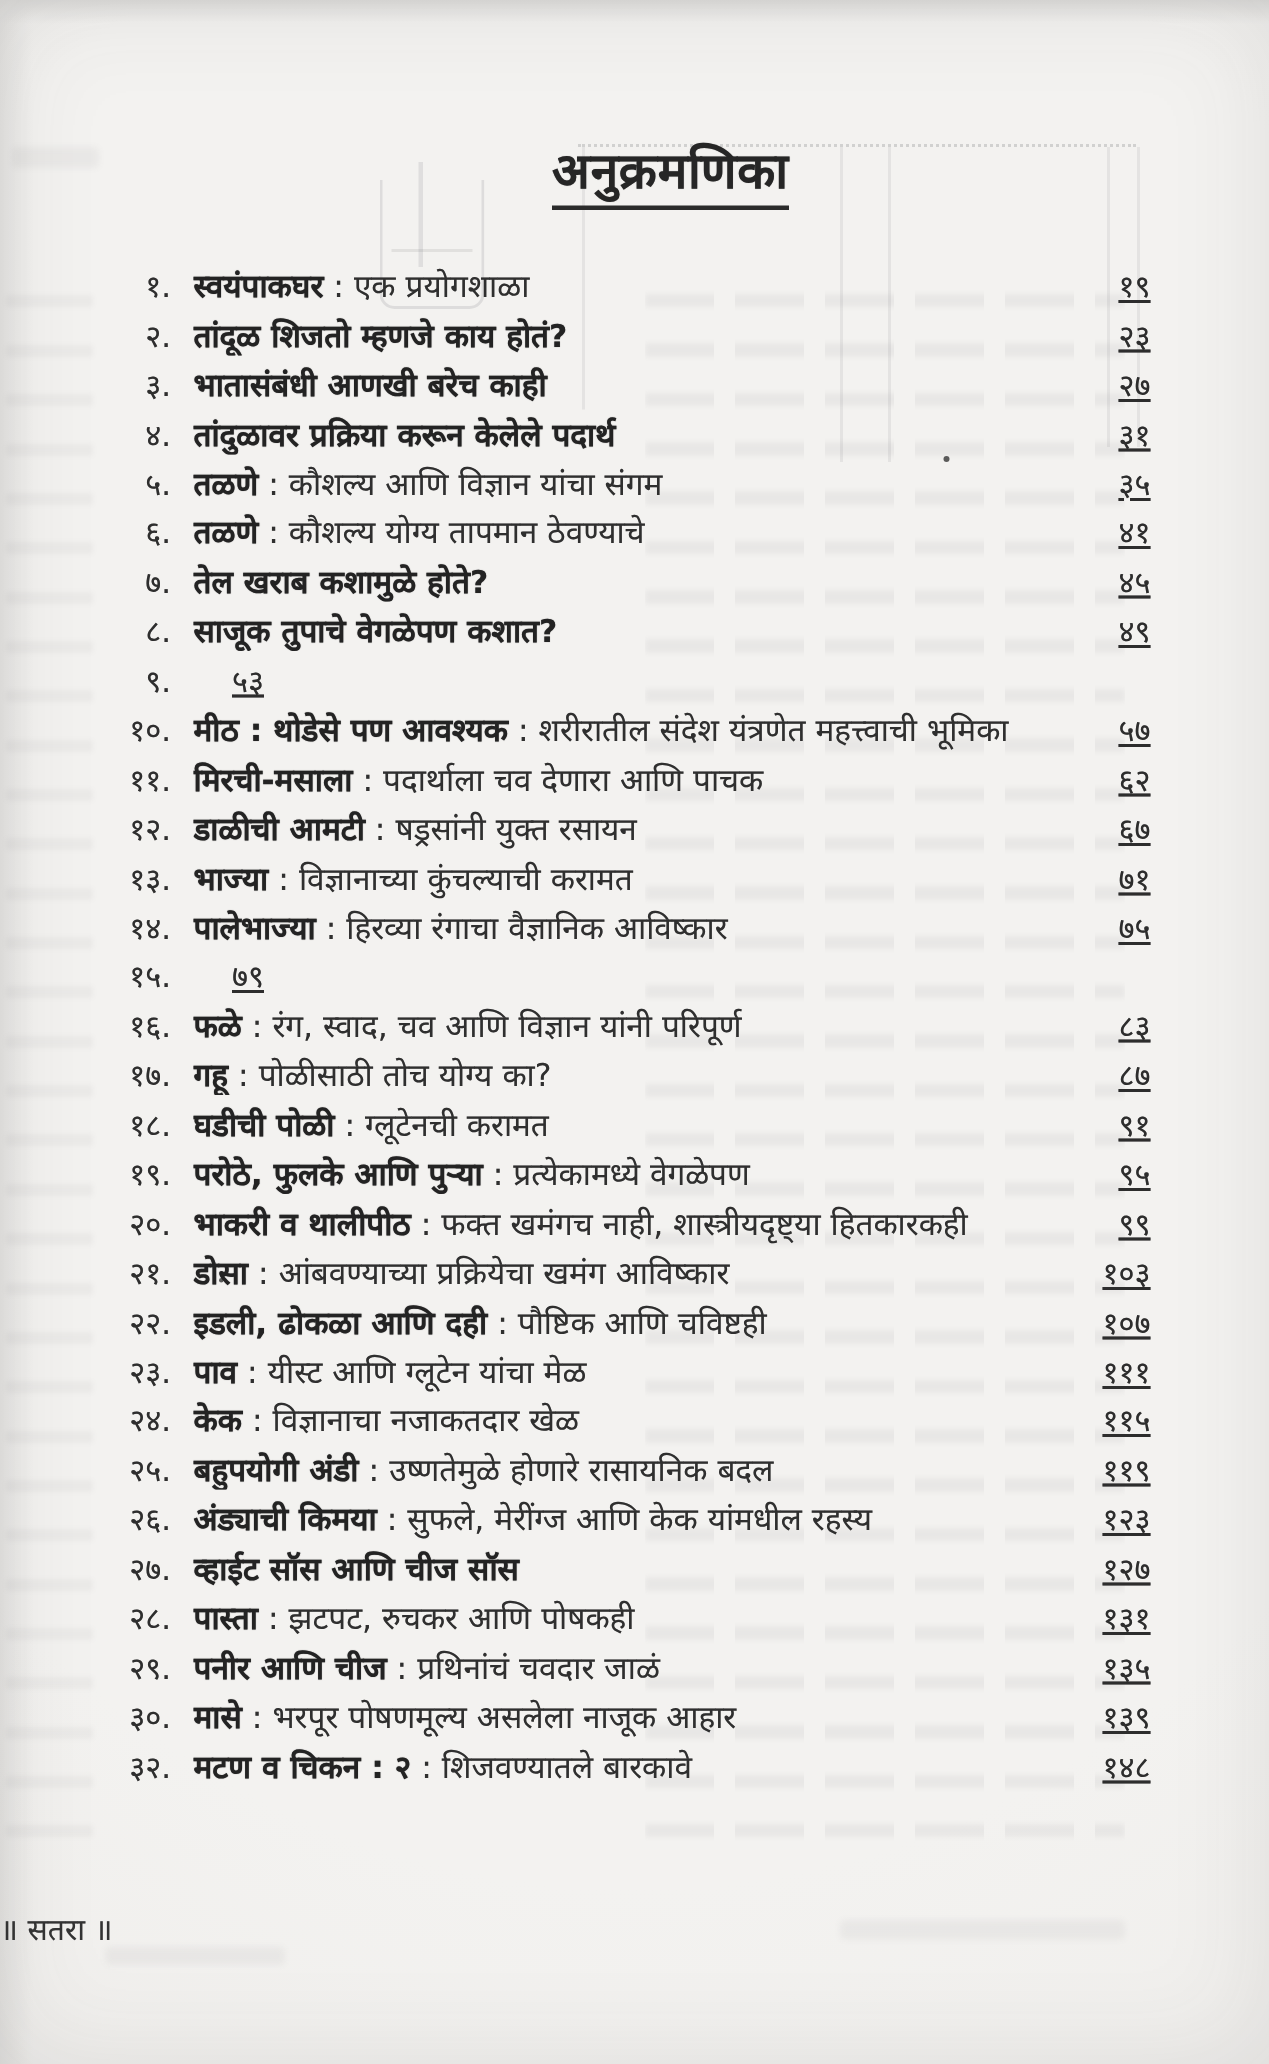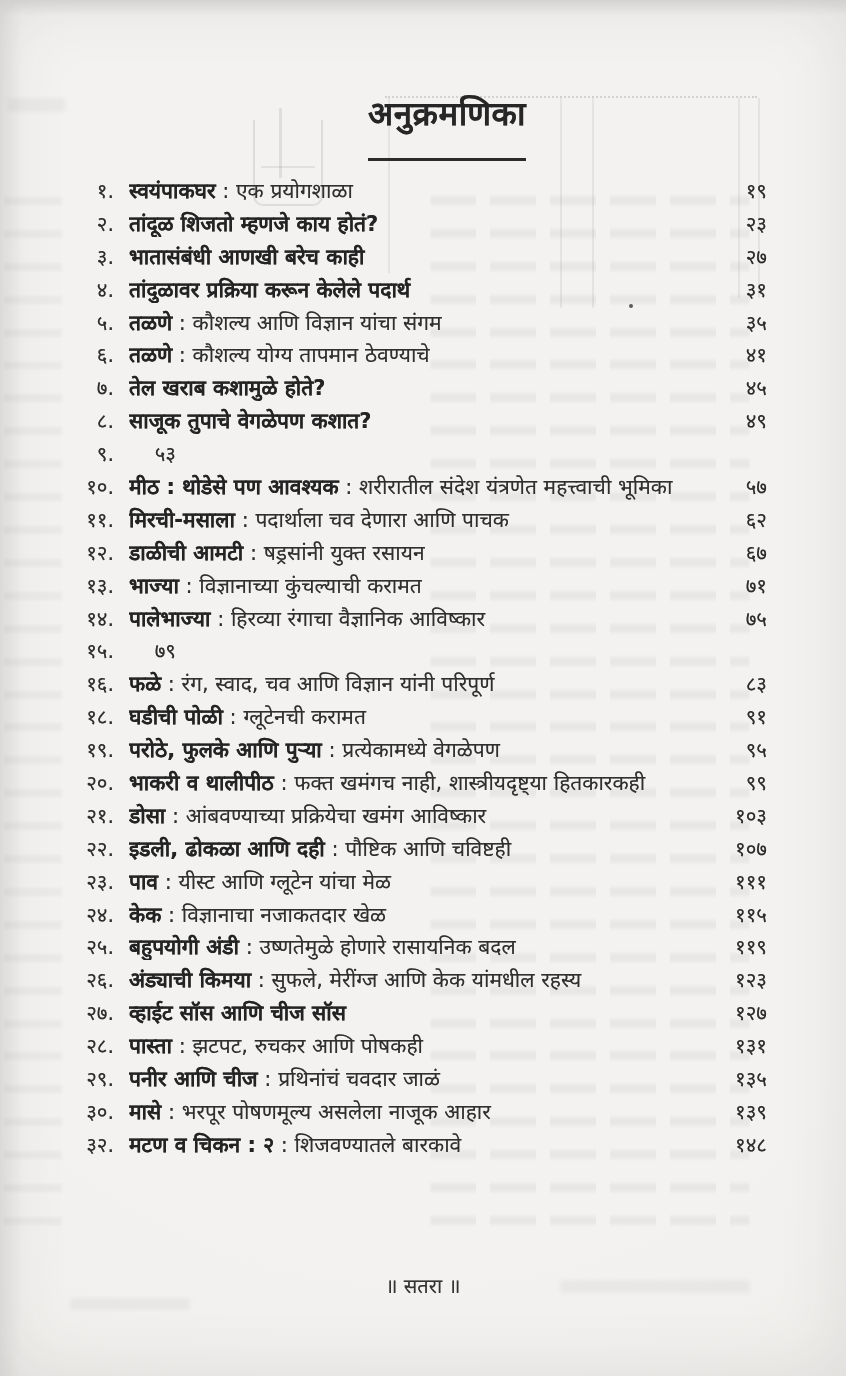--- a/index.html
+++ b/index.html
@@ -65,21 +65,21 @@
   .sp2{left:146px;top:852px;width:3px;height:3px;}
   
   .title-wrap{
     position:absolute;left:0;top:90px;width:846px;text-align:center;
   }
   .title{
     display:inline-block;
     margin-left:48px;
     font-size:33px;font-weight:700;color:#262626;
     letter-spacing:.5px;
-    padding-bottom:23px;
+    padding-bottom:2px;
     border-bottom:3px solid #2b2b2b;
     text-shadow:0 0 .5px rgba(40,40,40,.55);
   }
   .toc{
     position:absolute;left:0;top:176px;width:846px;
   }
   .row{
     display:flex;align-items:baseline;
     height:32.9px;
     padding-left:74px;padding-right:79px;
@@ -93,23 +93,24 @@
   .entry-text{
     flex:1 1 auto;margin-left:15px;overflow:hidden;
     font-size:21px;color:#303030;
   }
   .head{font-weight:700;color:#232323;text-shadow:0 0 .6px rgba(30,30,30,.6);}
   .sep,.tail{font-weight:400;color:#2f2f2f;text-shadow:0 0 .3px rgba(50,50,50,.4);}
   .pg{
     flex:0 0 62px;width:62px;text-align:right;
     font-size:20.5px;color:#2d2d2d;
     text-shadow:0 0 .4px rgba(45,45,45,.5);
+    text-decoration:underline;
   }
   .footer{
-    position:absolute;left:0;top:1272px;width:846px;text-align:center;
+    position:absolute;left:0;top:1272px;width:846px;
     font-size:20px;color:#333;
     text-shadow:0 0 .4px rgba(50,50,50,.4);
   }
 </style>
 </head>
 <body>
 
 <div class="page">
 
   <div class="bleed bleed-dotline"></div>
@@ -217,20 +218,25 @@
       <span class="num">१५.</span>
       <span class="pg">७९</span>
     </div>
 
     <div class="row">
       <span class="num">१६.</span>
       <span class="entry-text"><span class="head">फळे</span><span class="sep"> : </span><span class="tail">रंग, स्वाद, चव आणि विज्ञान यांनी परिपूर्ण</span></span>
       <span class="pg">८३</span>
     </div>
 
+    <div class="row">
+      <span class="num">१७.</span>
+      <span class="entry-text"><span class="head">गहू</span><span class="sep"> : </span><span class="tail">पोळीसाठी तोच योग्य का?</span></span>
+      <span class="pg">८७</span>
+    </div>
 
     <div class="row">
       <span class="num">१८.</span>
       <span class="entry-text"><span class="head">घडीची पोळी</span><span class="sep"> : </span><span class="tail">ग्लूटेनची करामत</span></span>
       <span class="pg">९१</span>
     </div>
 
     <div class="row">
       <span class="num">१९.</span>
       <span class="entry-text"><span class="head">परोठे, फुलके आणि पुऱ्या</span><span class="sep"> : </span><span class="tail">प्रत्येकामध्ये वेगळेपण</span></span>

